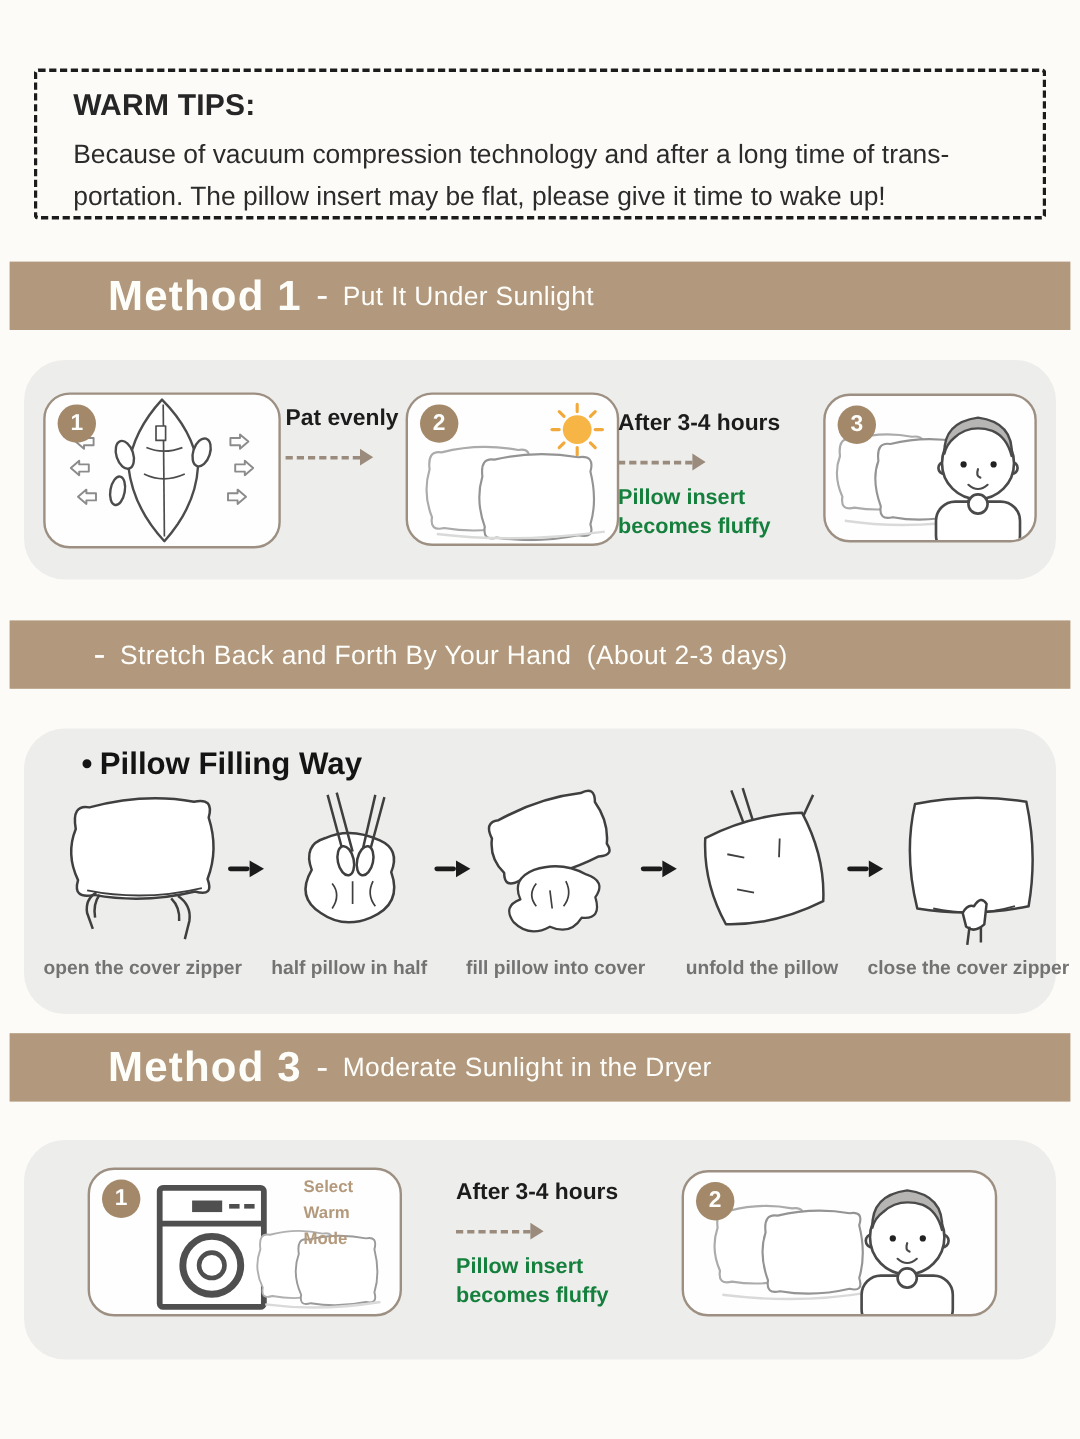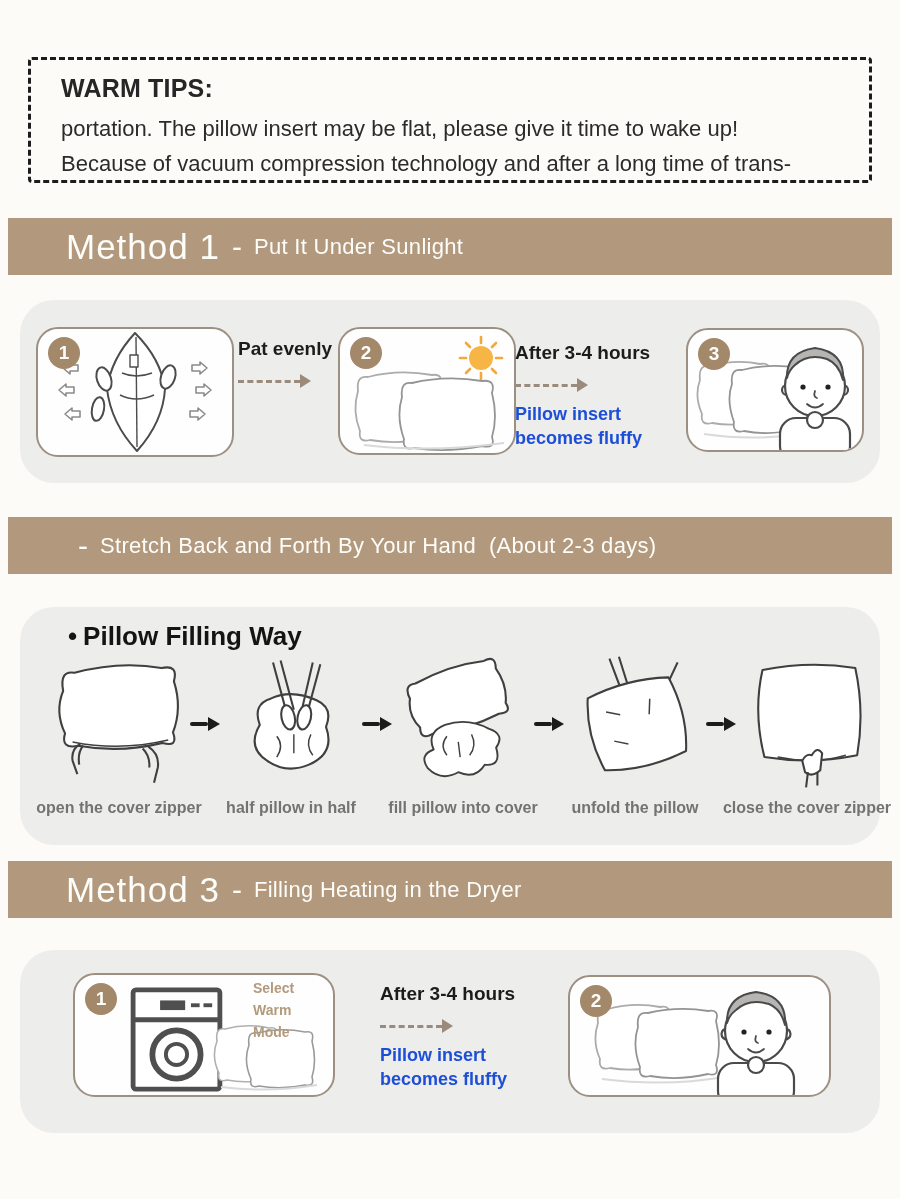--- a/index.html
+++ b/index.html
@@ -10,21 +10,21 @@
   .tips-box{position:absolute;left:28px;top:57px;width:844px;height:126px;
     border:3px dashed #1c1c1c;border-radius:4px;box-sizing:border-box;
     padding:14px 30px 0 30px;color:#262626;background:transparent;}
   .tips-title{font-size:25px;font-weight:bold;letter-spacing:0.2px;margin:0 0 8px 0;}
   .tips-line{font-size:22px;line-height:35px;margin:0;font-weight:400;color:#2b2b2b;}
 
   
   .banner{position:absolute;left:8px;width:884px;height:57px;background:#b2987c;
     display:flex;align-items:center;padding-left:58px;box-sizing:border-box;color:#fdfdfa;}
   .banner.m1{top:218px;} .banner.m2{top:517px;} .banner.m3{top:861px;}
-  .m-title{font-size:35px;font-weight:400;letter-spacing:1px;}
+  .m-title{font-size:35px;font-weight:700;letter-spacing:1px;margin-left:24px;}
   .m-dash{font-size:30px;margin:0 12px 0 12px;font-weight:400;}
   .m-sub{font-size:22px;font-weight:400;white-space:pre;letter-spacing:0.3px;}
 
   
   .panel{position:absolute;left:20px;width:860px;background:#ededeb;border-radius:34px;}
   .panel.p1{top:300px;height:183px;}
   .panel.p2{top:607px;height:238px;}
   .panel.p3{top:950px;height:183px;}
 
   
@@ -37,21 +37,21 @@
   .s1{left:16px;top:27px;width:198px;height:130px;}
   .s2{left:318px;top:27px;width:178px;height:128px;}
   .s3{left:666px;top:28px;width:178px;height:124px;}
 
   
   .midcol{position:absolute;text-align:left;color:#1f1f1f;}
   .mid1{left:218px;top:38px;width:100px;}
   .mid2{left:495px;top:42px;width:172px;}
   .mid3{left:360px;top:33px;width:180px;}
   .mid-label{font-size:19px;font-weight:600;color:#1c1c1c;}
-  .mid-note{font-size:18px;font-weight:600;color:#1d4ed8;line-height:24px;}
+  .mid-note{font-size:18px;font-weight:600;color:#15803d;line-height:24px;}
 
   .darrow{display:inline-flex;align-items:center;margin:14px 0 10px 0;}
   .dline{border-top:3px dashed #9a8b7d;width:62px;}
   .dhead{width:0;height:0;border-left:11px solid #9a8b7d;border-top:7px solid transparent;border-bottom:7px solid transparent;}
 
   
   .fill-heading{position:absolute;left:48px;top:14px;font-size:26px;font-weight:bold;color:#141414;}
   .bullet{margin-right:6px;}
   .fill-row{position:absolute;left:28px;top:48px;width:804px;display:flex;align-items:flex-start;justify-content:space-between;}
   .fillfig{width:142px;display:flex;flex-direction:column;align-items:center;}
@@ -68,22 +68,22 @@
     color:#b49a7d;font-weight:600;}
   svg{display:block;}
 </style>
 </head>
 <body>
 
 <div class="canvas">
 
   <div class="tips-box">
     <p class="tips-title">WARM TIPS:</p>
+    <p class="tips-line">Because of vacuum compression technology and after a long time of trans-</p>
     <p class="tips-line">portation. The pillow insert may be flat, please give it time to wake up!</p>
-    <p class="tips-line">Because of vacuum compression technology and after a long time of trans-</p>
   </div>
 
   <div class="banner m1">
     <span class="m-title">Method 1</span>
     <span class="m-dash">-</span>
     <span class="m-sub">Put It Under Sunlight</span>
   </div>
 
   <div class="panel p1">
 
@@ -295,21 +295,21 @@
         </span>
         <div class="fill-caption">close the cover zipper</div>
       </div>
 
     </div>
   </div>
 
   <div class="banner m3">
     <span class="m-title">Method 3</span>
     <span class="m-dash">-</span>
-    <span class="m-sub">Filling Heating in the Dryer</span>
+    <span class="m-sub">Moderate Sunlight in the Dryer</span>
   </div>
 
   <div class="panel p3">
 
     <div class="stepbox b1">
       <div class="badge">1</div>
       <span style="position:absolute;left:50px;top:10px;">
         <svg width="102" height="108" viewBox="0 0 105 112">
           <g fill="#ffffff" stroke="#4f4f4f" stroke-width="5" stroke-linejoin="round">
             <rect x="8" y="5" width="90" height="103" rx="3"></rect>

